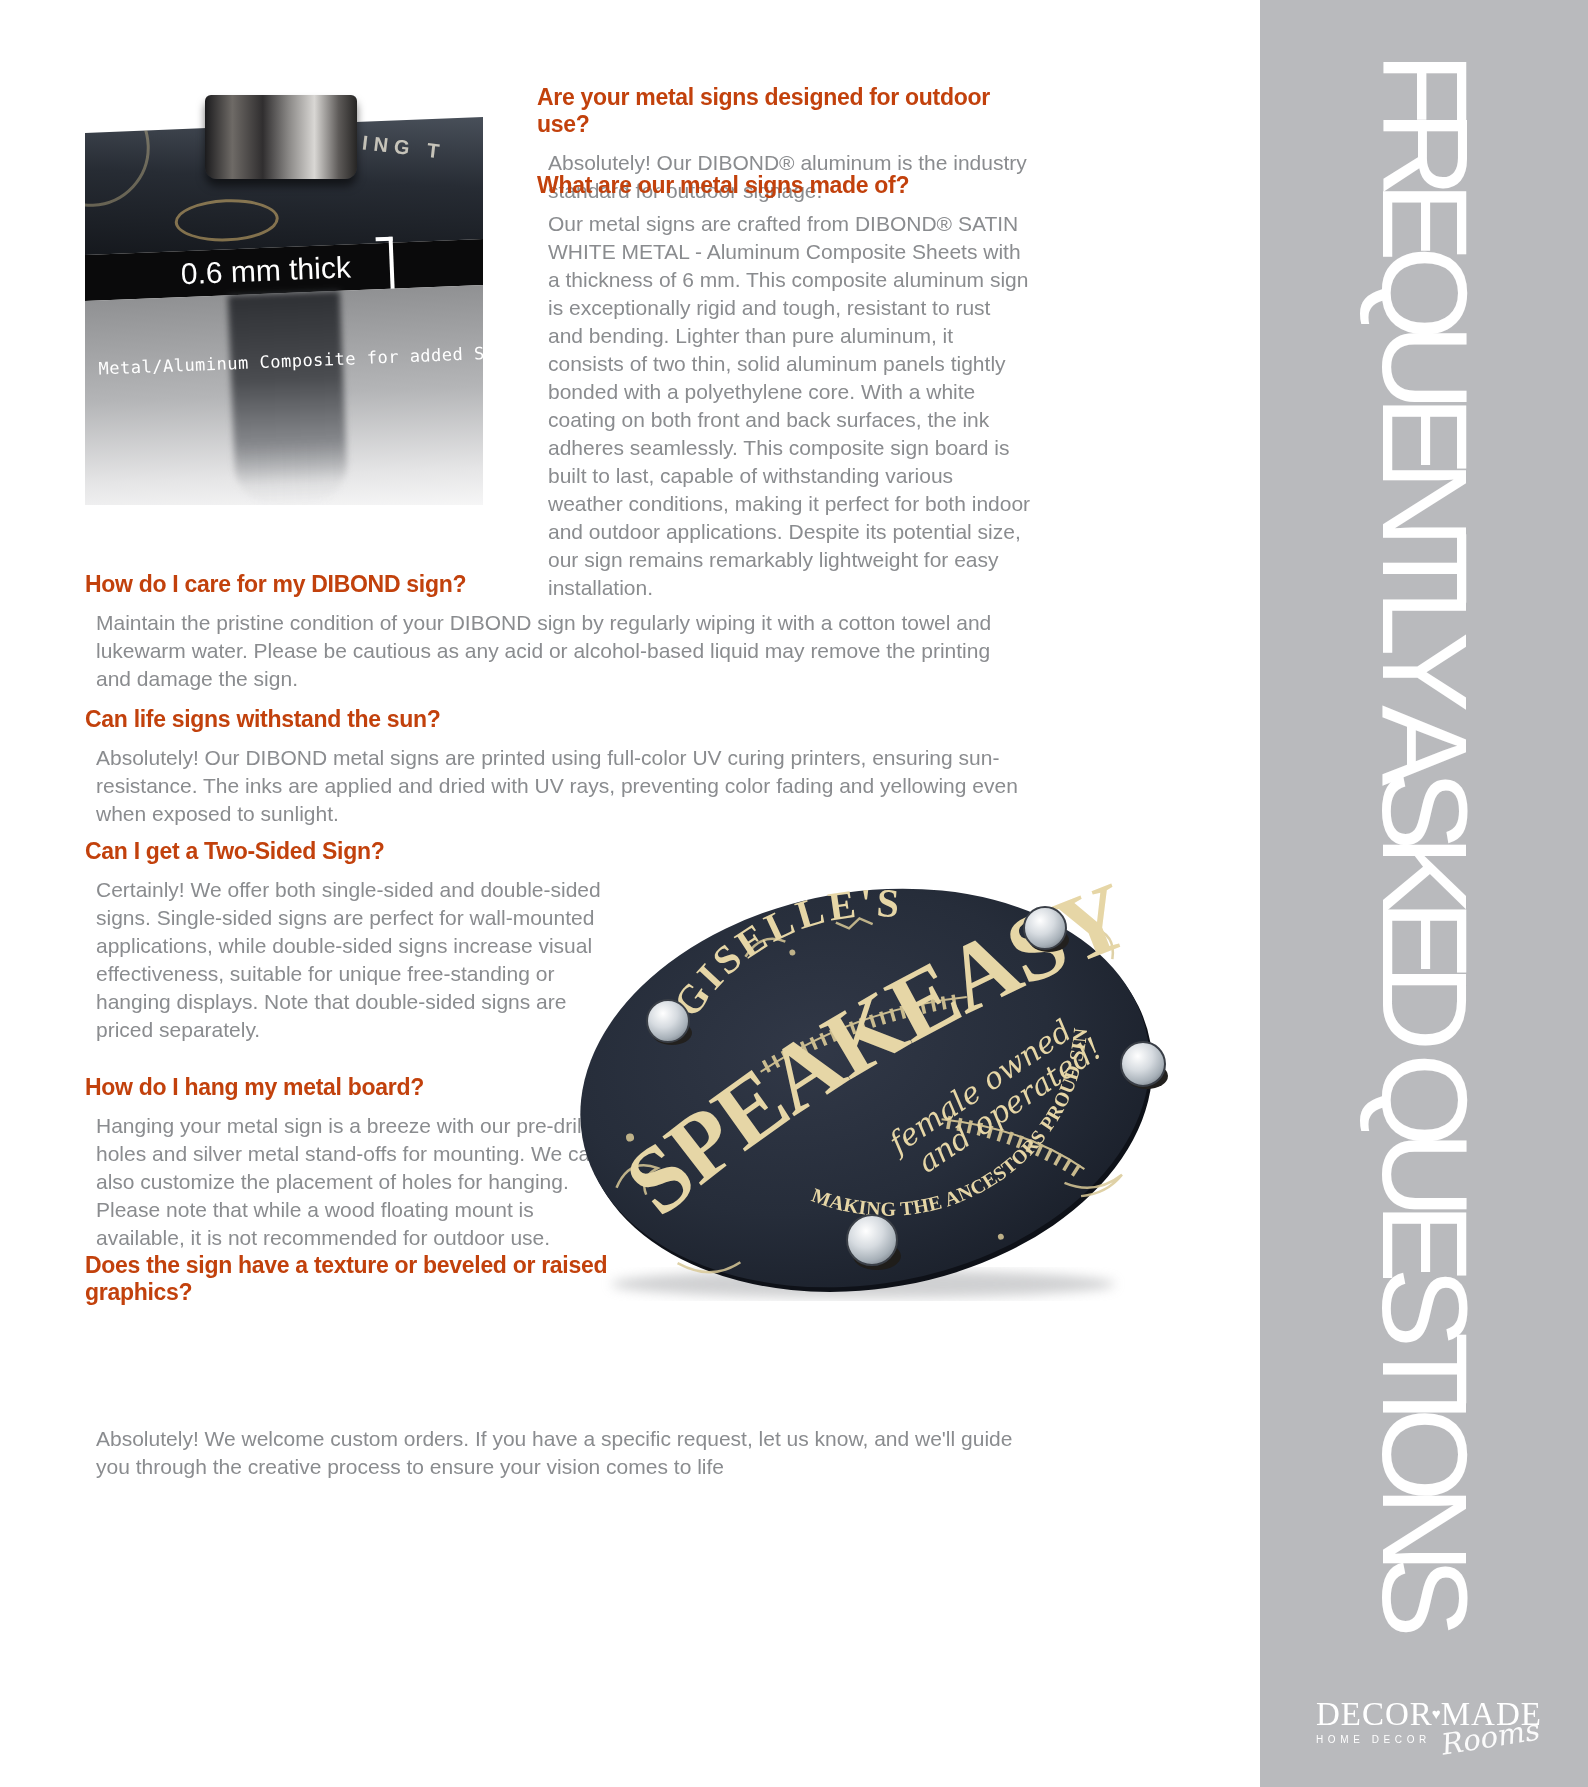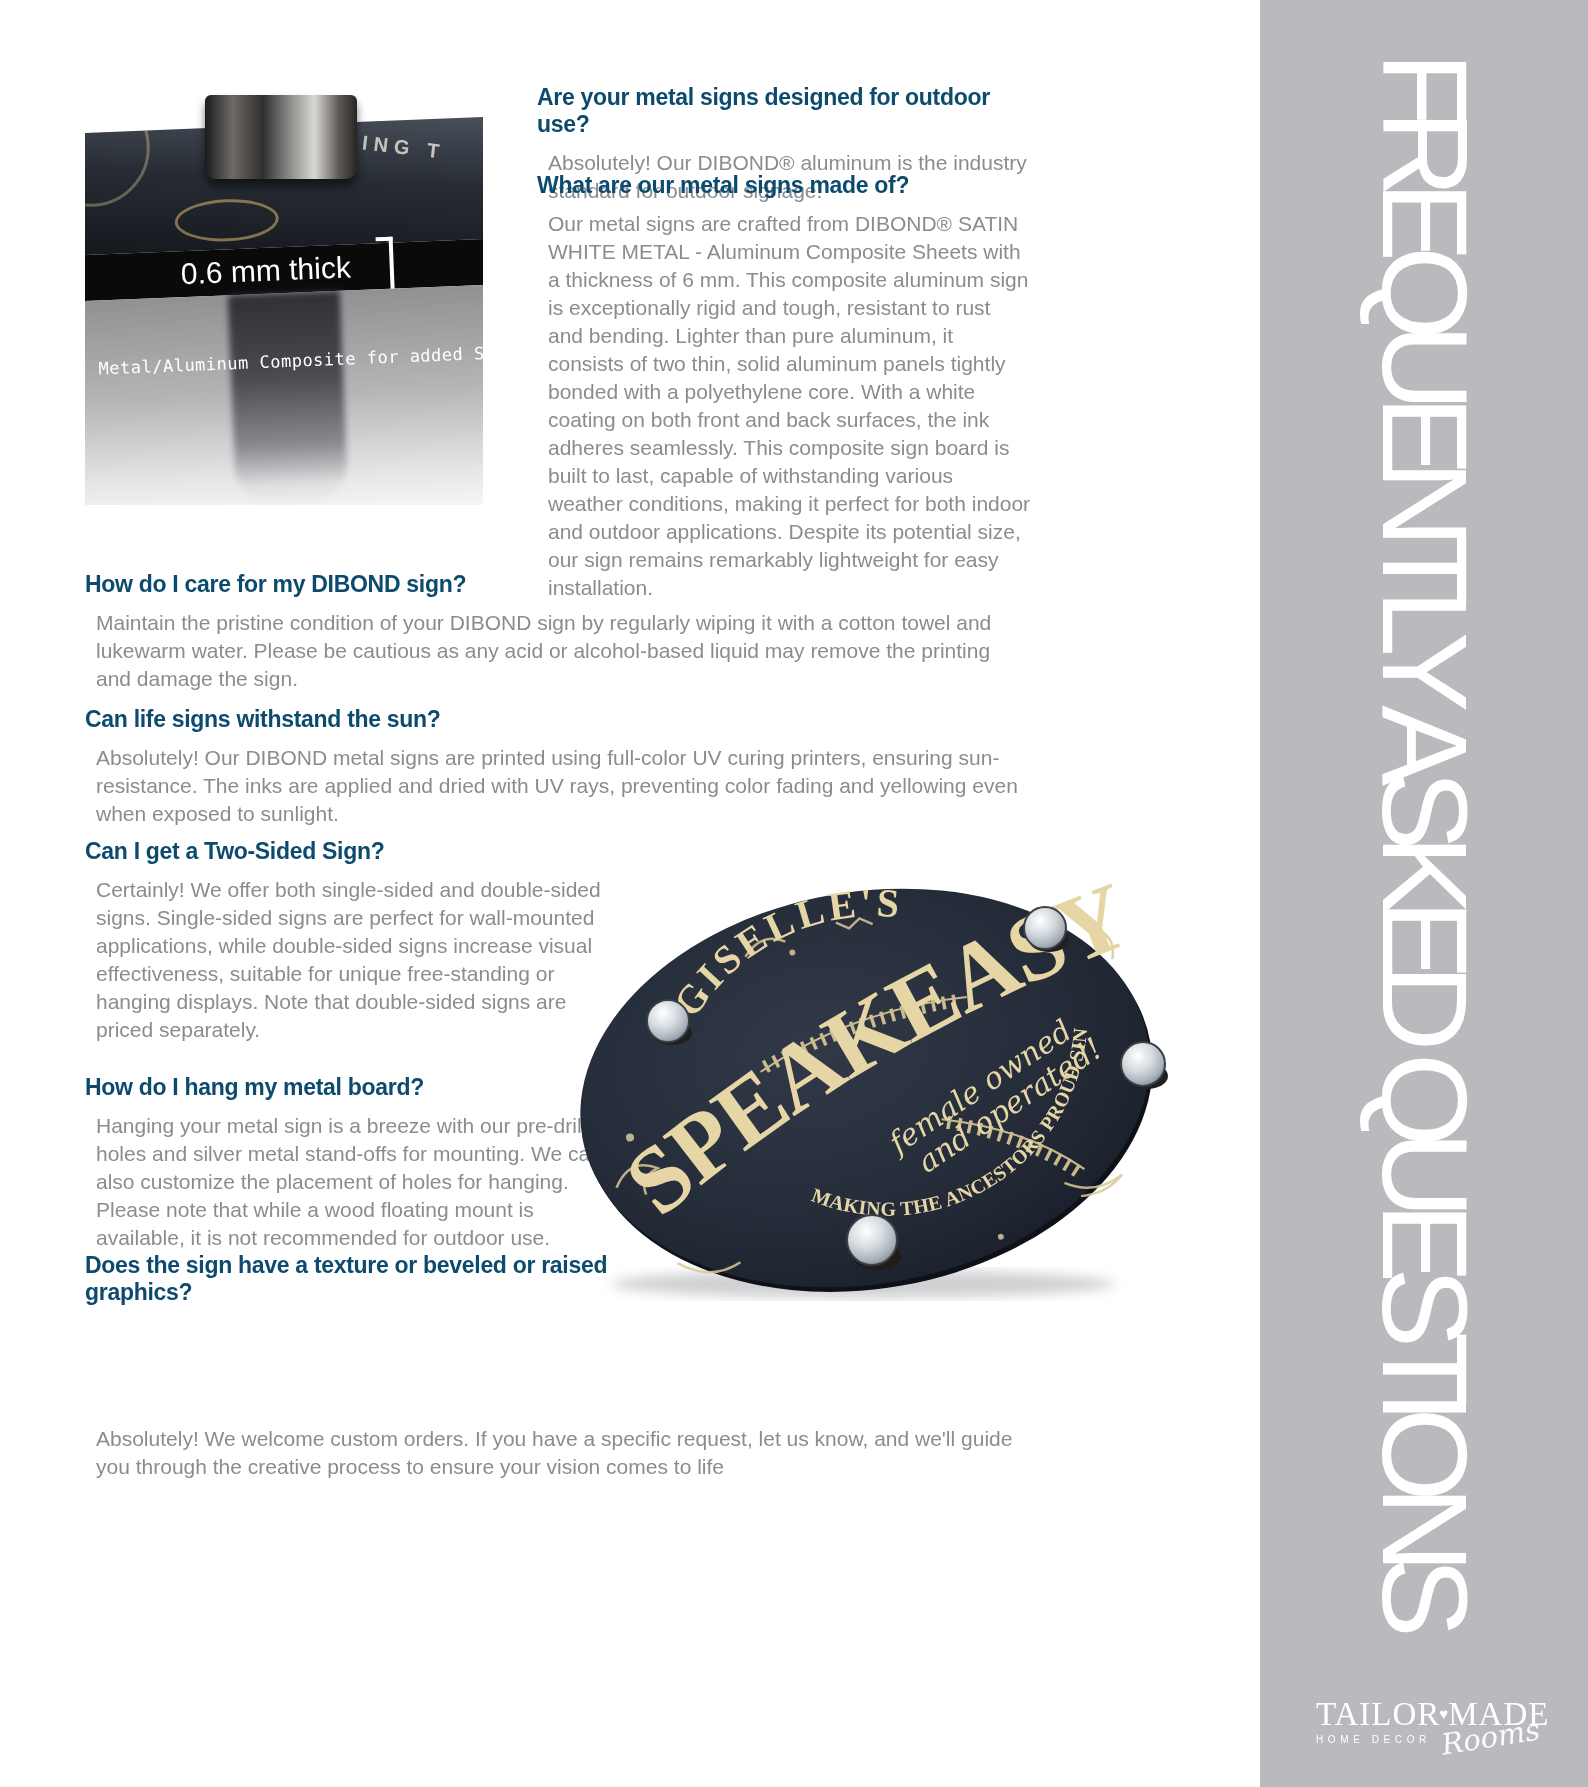--- a/index.html
+++ b/index.html
@@ -25,21 +25,21 @@
   .logo-sub { font-size:10px; letter-spacing:4.6px; margin-top:1px; }
   .logo-script {
     position:absolute; right:-4px; top:24px;
     font-family:"DejaVu Serif", serif; font-style:italic;
     font-size:29px; transform:rotate(-9deg); opacity:.95;
   }
 
   
   .faq-sec { position:absolute; }
   .faq-q {
-    margin:0 0 3px 0; font-size:23px; font-weight:bold; color:#0c4a6e;
+    margin:0 0 3px 0; font-size:23px; font-weight:bold; color:#c2410c;
     letter-spacing:-0.3px; line-height:27px;
   }
   .faq-a { margin:11px; font-size:21px; line-height:28px; color:#8a8c8f; }
 
   
   .photo { position:absolute; left:85px; top:85px; width:398px; height:420px; overflow:hidden; background:#fff; }
   .photo-rot { position:absolute; left:-14px; top:40px; width:430px; height:400px; transform:rotate(-2.3deg); }
   .surface { position:absolute; left:0; top:0; width:430px; height:122px; overflow:hidden;
     background:linear-gradient(185deg,#49505a 0%,#272c34 45%,#15181d 100%); }
   .sw1 { position:absolute; left:-32px; top:-44px; width:112px; height:112px; border-radius:50%;
@@ -213,19 +213,19 @@
       <g>
         <ellipse cx="312" cy="378" rx="24" ry="14" fill="#1f1d1a"></ellipse>
         <circle cx="307" cy="362" r="25" fill="url(#disc)" stroke="#3a3f47" stroke-width="2"></circle>
       </g>
     </g>
   </svg>
 
   <aside class="sidebar">
     <div class="vertical-title">FREQUENTLY ASKED QUESTIONS</div>
     <div class="logo">
-      <div class="logo-main"><span>TAILOR</span><span class="logo-heart">♥</span><span>MADE</span></div>
+      <div class="logo-main"><span>DECOR</span><span class="logo-heart">♥</span><span>MADE</span></div>
       <div class="logo-sub">HOME DECOR</div>
       <div class="logo-script">Rooms</div>
     </div>
   </aside>
 
 </div>
 
 </body></html>

